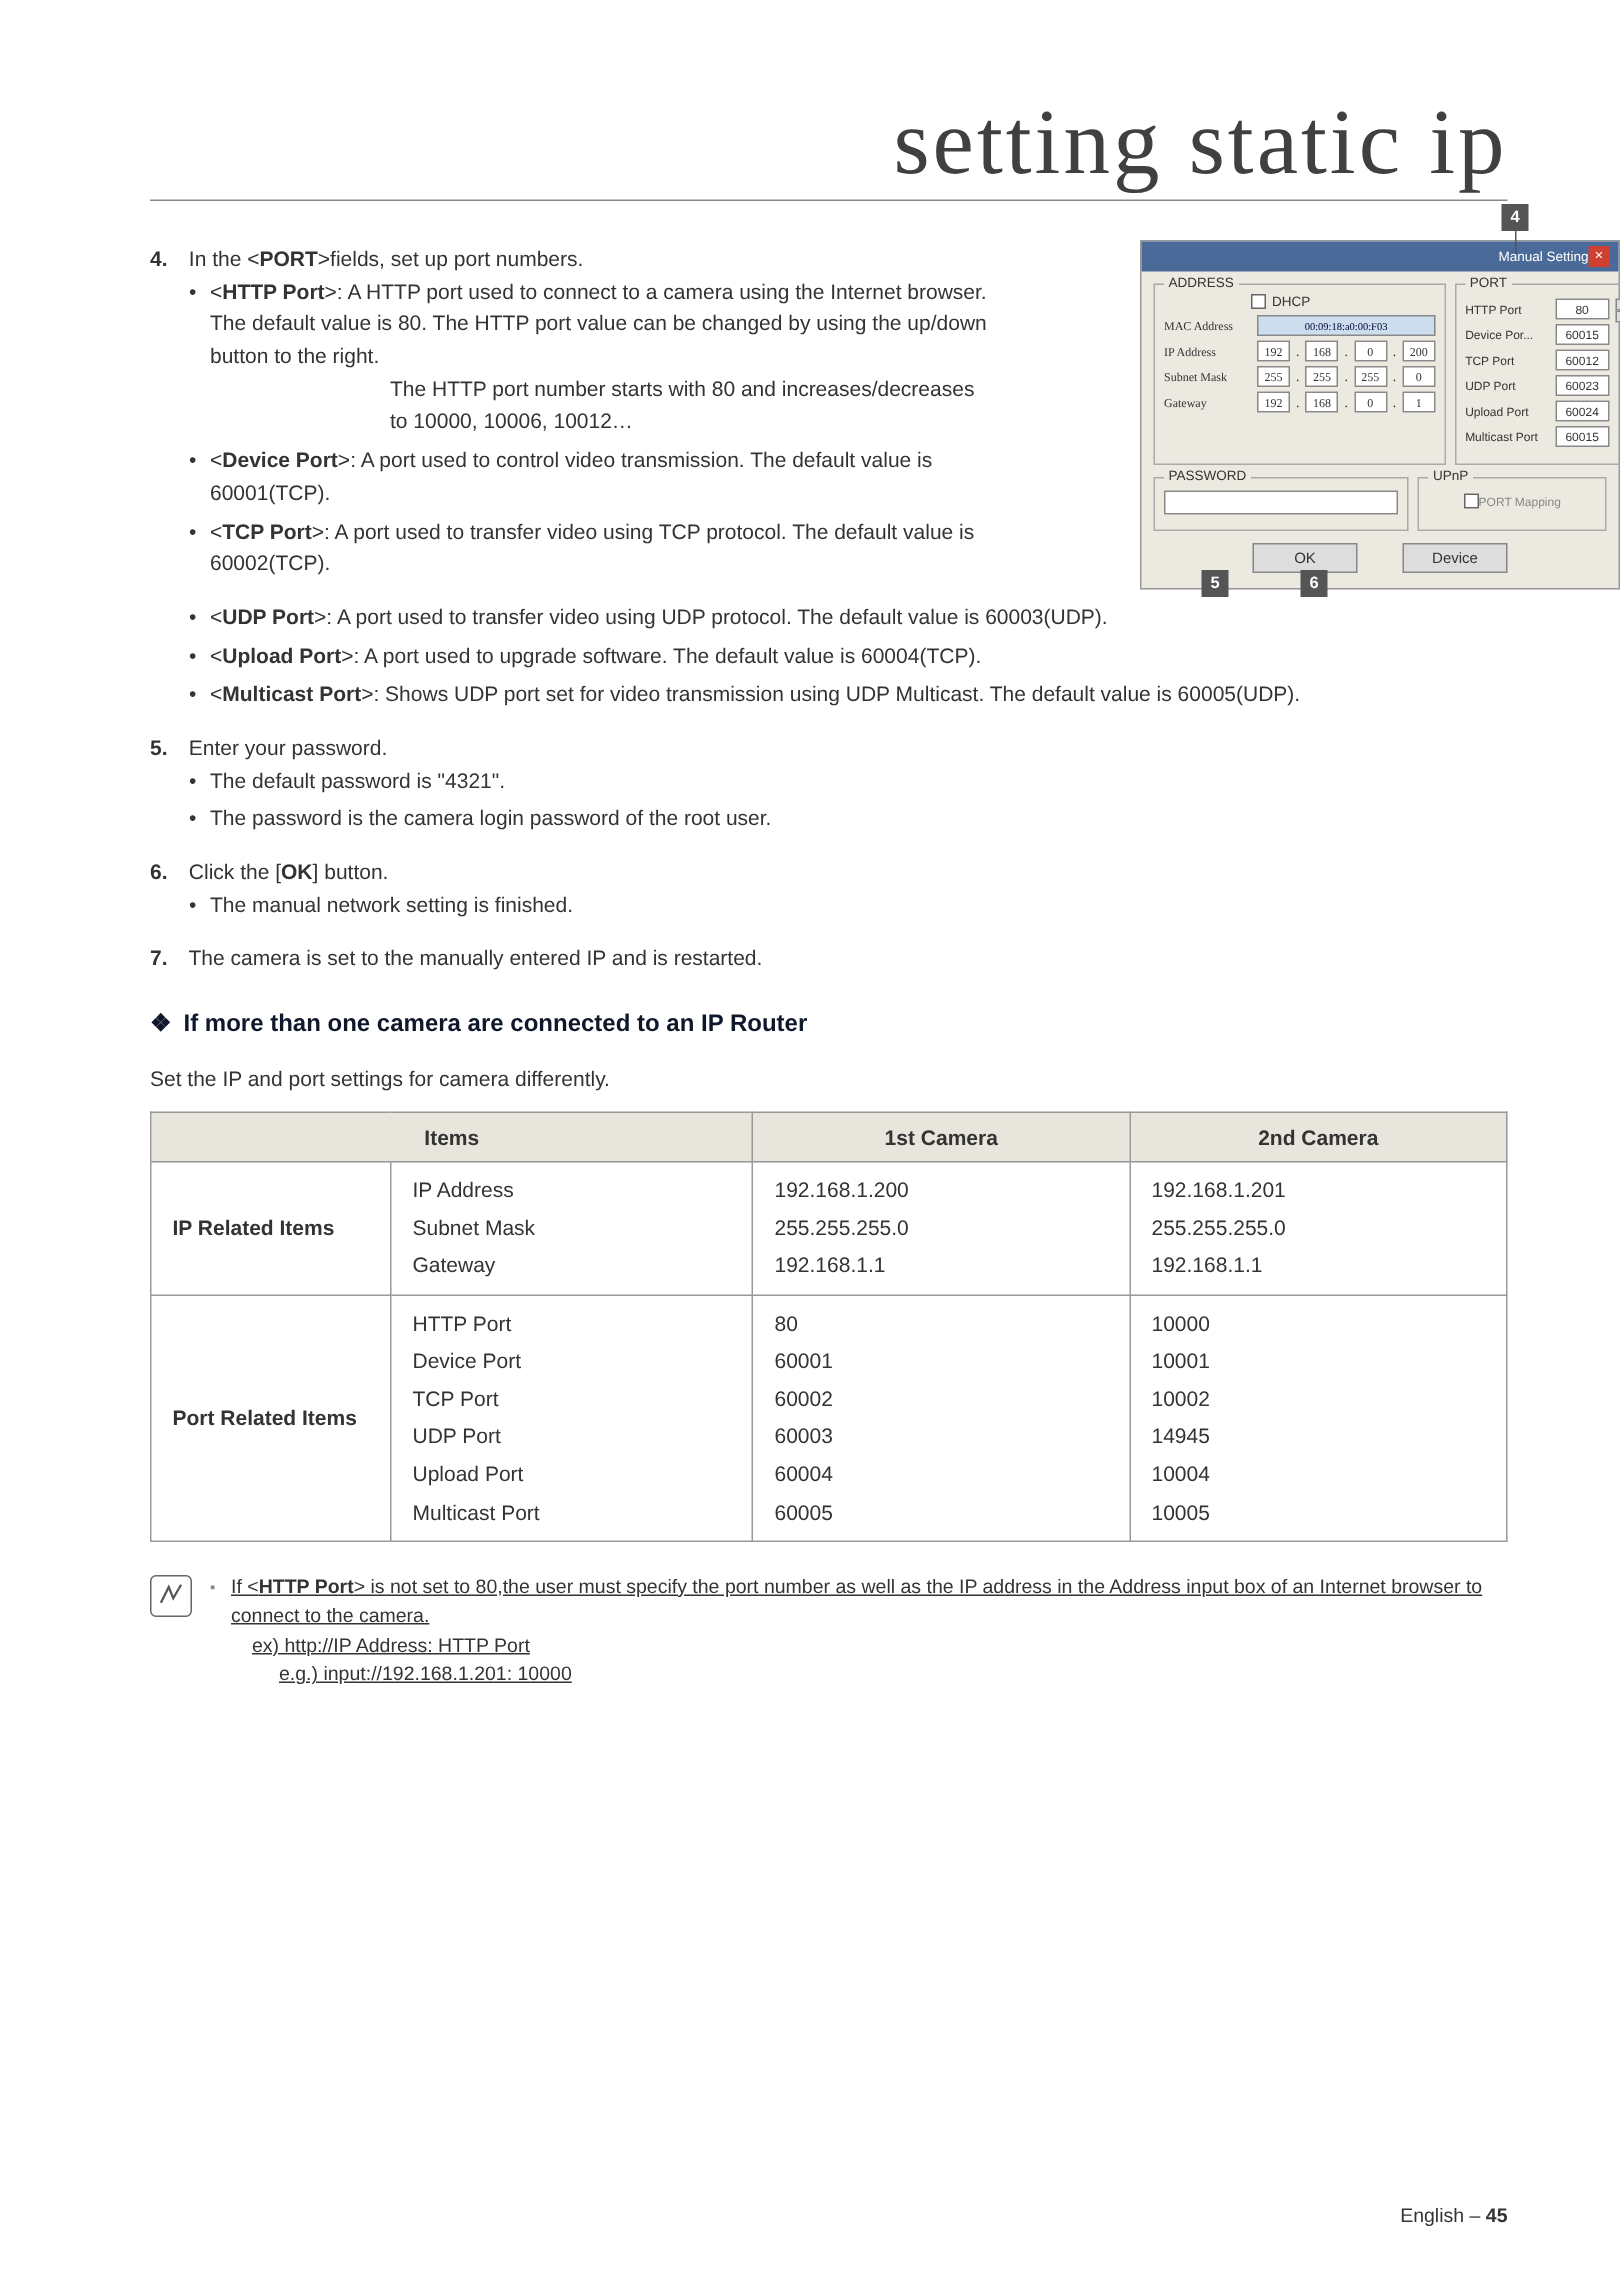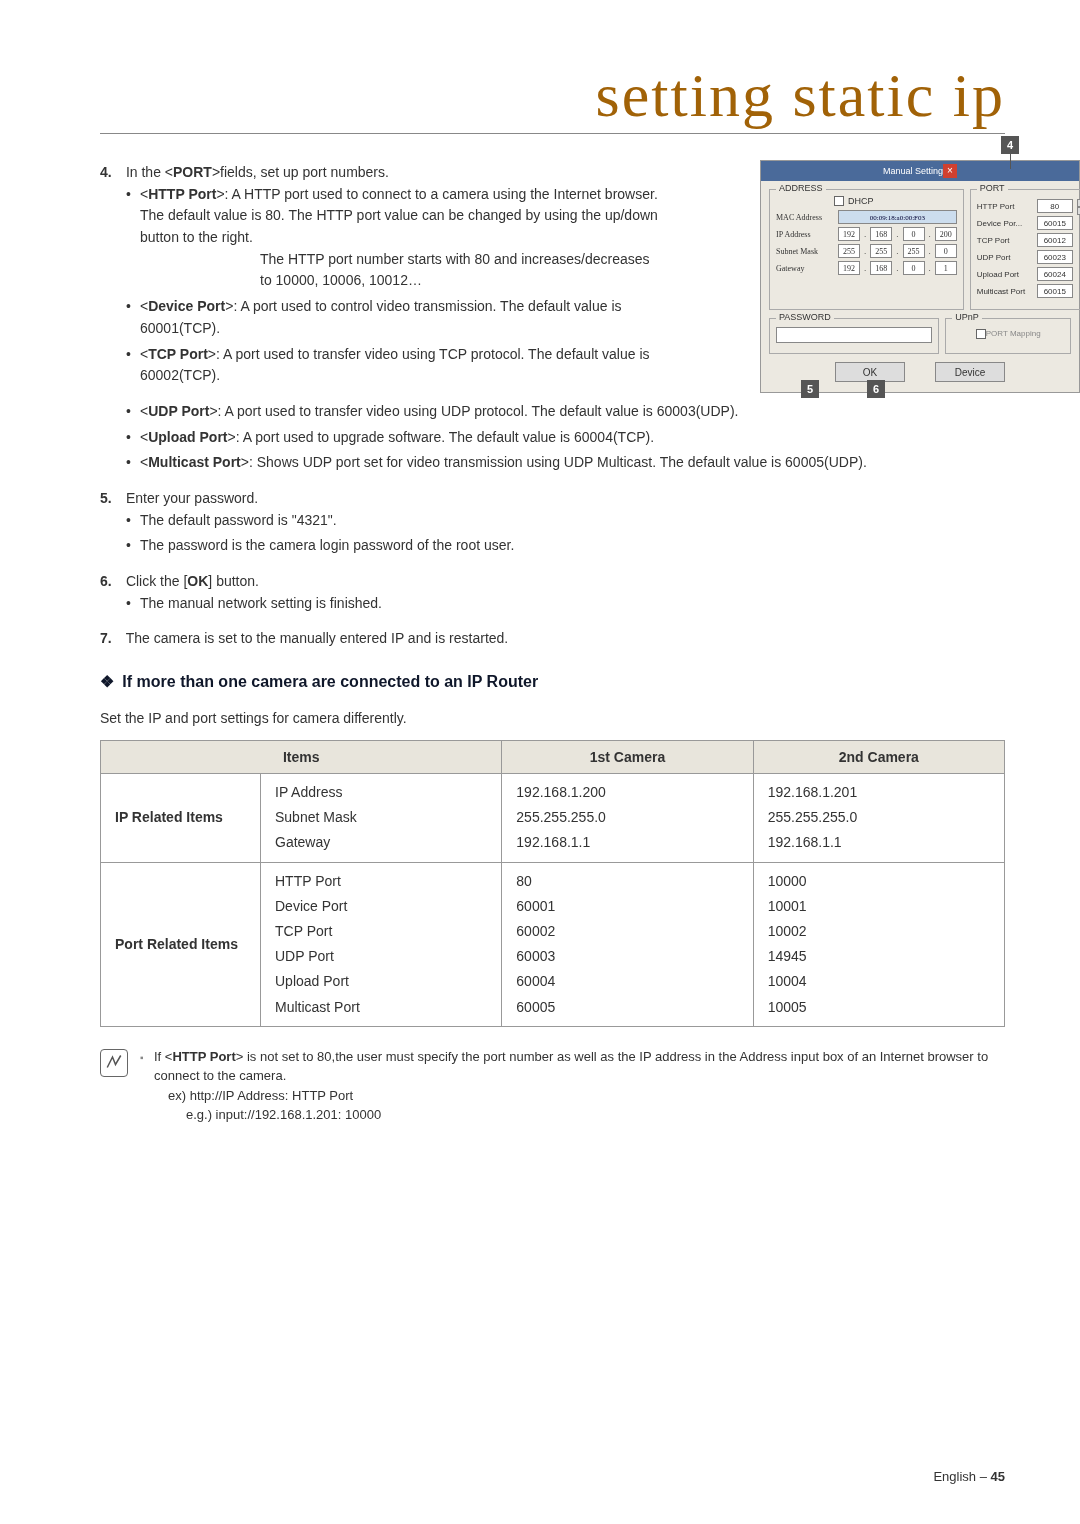--- a/index.html
+++ b/index.html
@@ -18,40 +18,40 @@
     }
     .title-area {
       border-bottom: 1px solid #888;
       margin-bottom: 28px;
       padding-bottom: 2px;
       position: relative;
     }
     .title-area h1 {
       font-size: 62px;
       font-weight: 300;
-      color: #a16207;
+      color: #404040;
       text-align: right;
       letter-spacing: 2px;
       font-family: Georgia, 'Times New Roman', serif;
     }
     .dialog-img {
       position: absolute;
       right: 0;
       top: 160px;
       width: 320px;
       border: 1px solid #999;
       background: #ece9e1;
       font-size: 9px;
     }
     .dialog-titlebar {
       background: #4a6a9a;
       color: #fff;
       padding: 3px 6px;
       display: flex;
-      justify-content: center;
+      justify-content: flex-end;
       align-items: center;
     }
     .dialog-close {
       width: 14px;
       height: 14px;
       background: #d04030;
       color: #fff;
       text-align: center;
       line-height: 14px;
       font-size: 10px;
@@ -170,20 +170,21 @@
       background: #fff;
     }
     .upnp-field {
       flex: 1;
       border: 1px solid #aaa;
       padding: 8px 6px 10px 6px;
       position: relative;
     }
     .upnp-check-row {
       display: flex;
+      align-items: center;
       gap: 0;
       justify-content: center;
       margin-top: 2px;
     }
     .dialog-buttons {
       padding: 0 8px 10px 8px;
       display: flex;
       gap: 30px;
       justify-content: center;
     }
@@ -294,20 +295,21 @@
       font-weight: bold;
       width: 160px;
     }
     .note-box {
       display: flex;
       align-items: flex-start;
       gap: 12px;
       font-size: 13px;
       line-height: 1.5;
       margin-top: 8px;
+      text-decoration: underline;
     }
     .note-icon {
       width: 28px;
       height: 28px;
       border: 1px solid #666;
       border-radius: 4px;
       display: flex;
       align-items: center;
       justify-content: center;
       flex: none;

